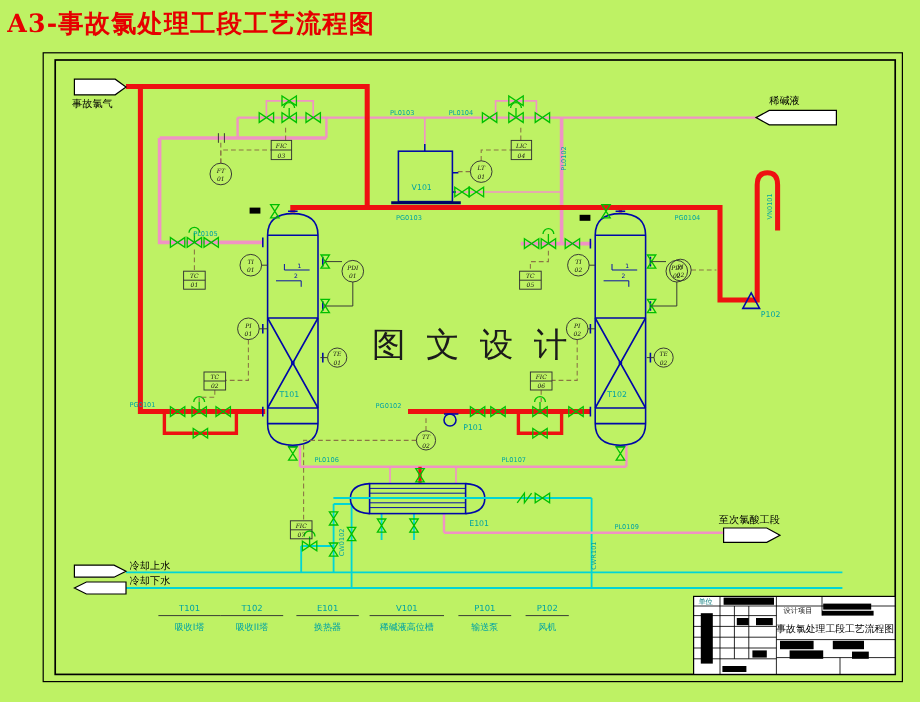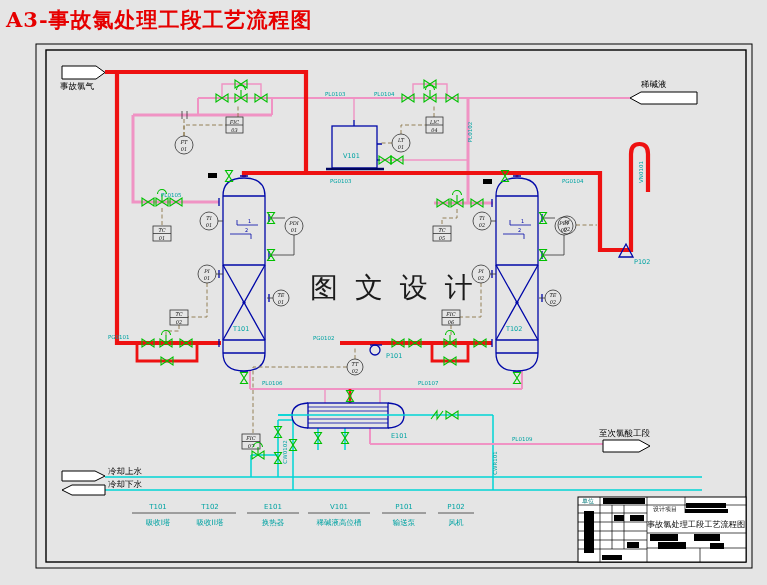--- a/index.html
+++ b/index.html
@@ -1,16 +1,16 @@
 <!DOCTYPE html>
 <html><head>
 <meta charset="utf-8">
 <style>
   html,body{margin:0;padding:0;background:#fff;}
-  .canvas{position:relative;width:767px;height:585px;background:#e5e5e5;overflow:hidden;
+  .canvas{position:relative;width:767px;height:585px;background:#bef264;overflow:hidden;
           font-family:"Liberation Sans",sans-serif;}
   .page-title{position:absolute;left:6px;top:6px;font-family:"DejaVu Serif",serif;
               font-weight:bold;font-size:21px;color:#e60000;letter-spacing:1px;}
   svg{position:absolute;left:0;top:0;}
   .red{stroke:#ee1111;stroke-width:4.2;fill:none;}
   .red3{stroke:#ee1111;stroke-width:2.8;fill:none;}
   .pink{stroke:#f093c4;stroke-width:2;fill:none;}
   .pink3{stroke:#f093c4;stroke-width:3;fill:none;}
   .pink1{stroke:#f093c4;stroke-width:1.4;fill:none;}
   .cyan{stroke:#00d5d5;stroke-width:1.5;fill:none;}

